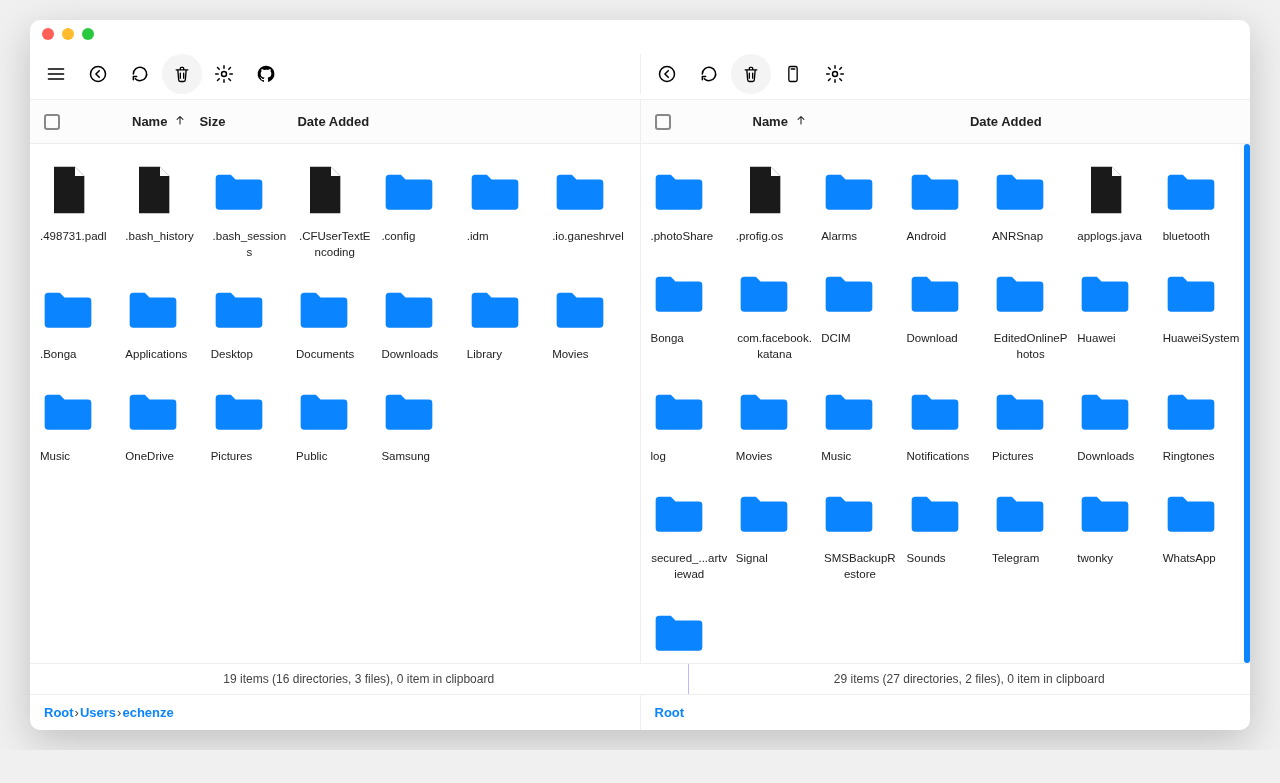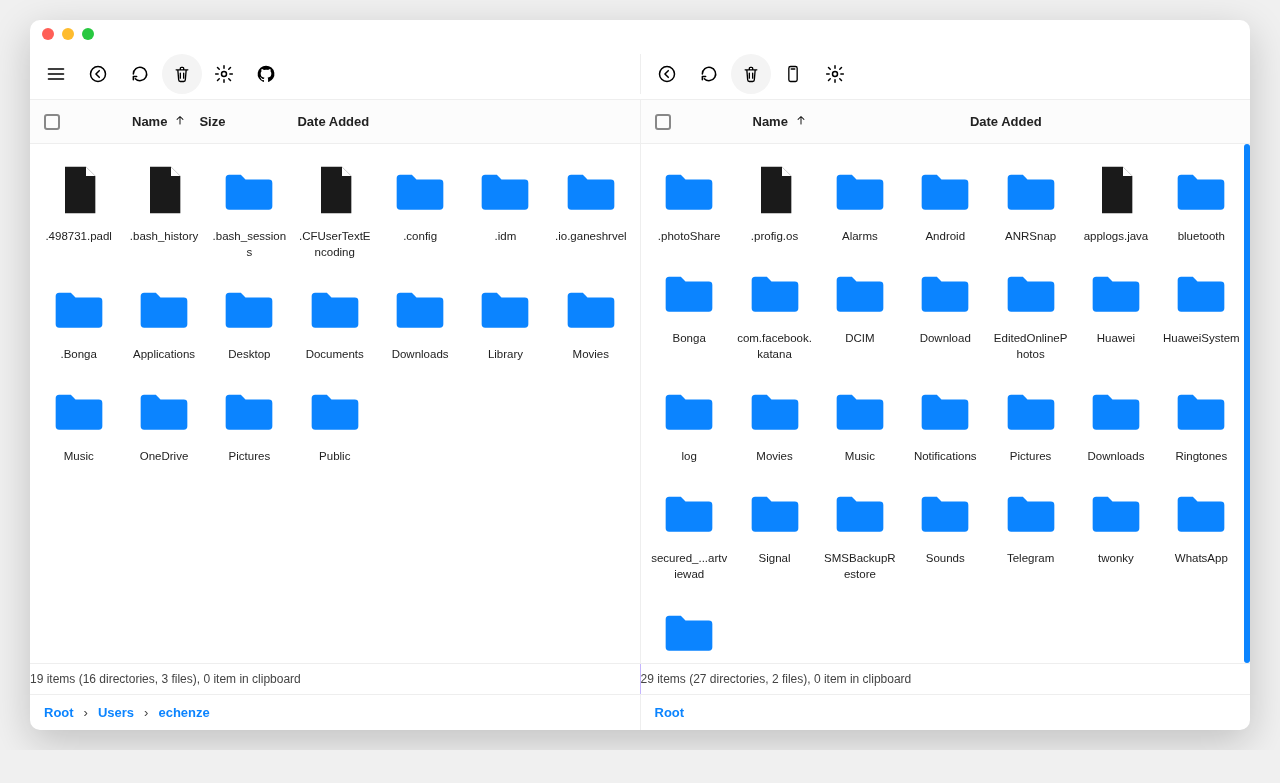--- a/index.html
+++ b/index.html
@@ -90,48 +90,49 @@
   .grid {
     flex: 1;
     overflow-y: auto;
     padding: 18px 6px;
     display: grid;
     grid-template-columns: repeat(7, 1fr);
     gap: 20px 0;
     align-content: start;
   }
   .item {
-    display:flex; flex-direction:column; align-items:center;
+    display:flex; flex-direction:column; align-items:flex-start;
     text-align:center;
     cursor: pointer;
     padding: 0 4px;
   }
   .item .ic { width: 56px; height: 56px; margin-bottom: 10px; }
   .item .lbl { font-size: 11.5px; color:#222; line-height:1.4; word-break: break-word; }
 
   .folder-svg { fill: #0b84ff; }
   .file-svg { fill: #1a1a1a; }
 
   .footer {
     border-top: 1px solid #eee;
     flex: 0 0 auto;
   }
   .status-row { display:flex; }
   .status-half {
-    flex:1; 
+    flex:1; text-align:center;
     font-size: 12px; color:#444;
     padding: 8px 0;
+    margin-left: 48px;
   }
   .status-half + .status-half { border-left: 1px solid #c4b5fd; }
   .crumb-row { display:flex; border-top: 1px solid #eee;}
   .crumb-half {
     flex:1; padding: 10px 14px;
     font-size: 13px; font-weight:600;
     color:#0b84ff;
-    display:flex; align-items:flex-start; gap:10px;
+    display:flex; align-items:flex-start; gap:1px;
   }
   .crumb-half + .crumb-half { border-left: 1px solid #eee; }
   .crumb-sep { color:#444; font-weight:400; }
 
   .vscroll {
     position:absolute; right:0; top:0; width:6px; height:100%;
     background:#0b84ff;
     border-radius:3px;
   }
 </style>
@@ -362,20 +363,26 @@
             <div class="ic"><svg viewBox="0 0 48 48" class="folder-svg">
                 <path d="M4 14c0-2 1-3 3-3h10l4 4h20c2 0 3 1 3 3v20c0 2-1 3-3 3H7c-2 0-3-1-3-3V14z"></path>
               </svg></div>
             <div class="lbl">Pictures</div>
           </div>
           <div class="item">
             <div class="ic"><svg viewBox="0 0 48 48" class="folder-svg">
                 <path d="M4 14c0-2 1-3 3-3h10l4 4h20c2 0 3 1 3 3v20c0 2-1 3-3 3H7c-2 0-3-1-3-3V14z"></path>
               </svg></div>
             <div class="lbl">Public</div>
+          </div>
+          <div class="item">
+            <div class="ic"><svg viewBox="0 0 48 48" class="folder-svg">
+                <path d="M4 14c0-2 1-3 3-3h10l4 4h20c2 0 3 1 3 3v20c0 2-1 3-3 3H7c-2 0-3-1-3-3V14z"></path>
+              </svg></div>
+            <div class="lbl">Samsung</div>
           </div>
         </div>
     </div>
 
     <div class="pane">
       <div class="col-header">
         <div class="chk"></div>
         <div class="col-name" style="margin-left:70px">
           <span>Name</span>
           <span class="sort-arrow"><svg viewBox="0 0 24 24">

